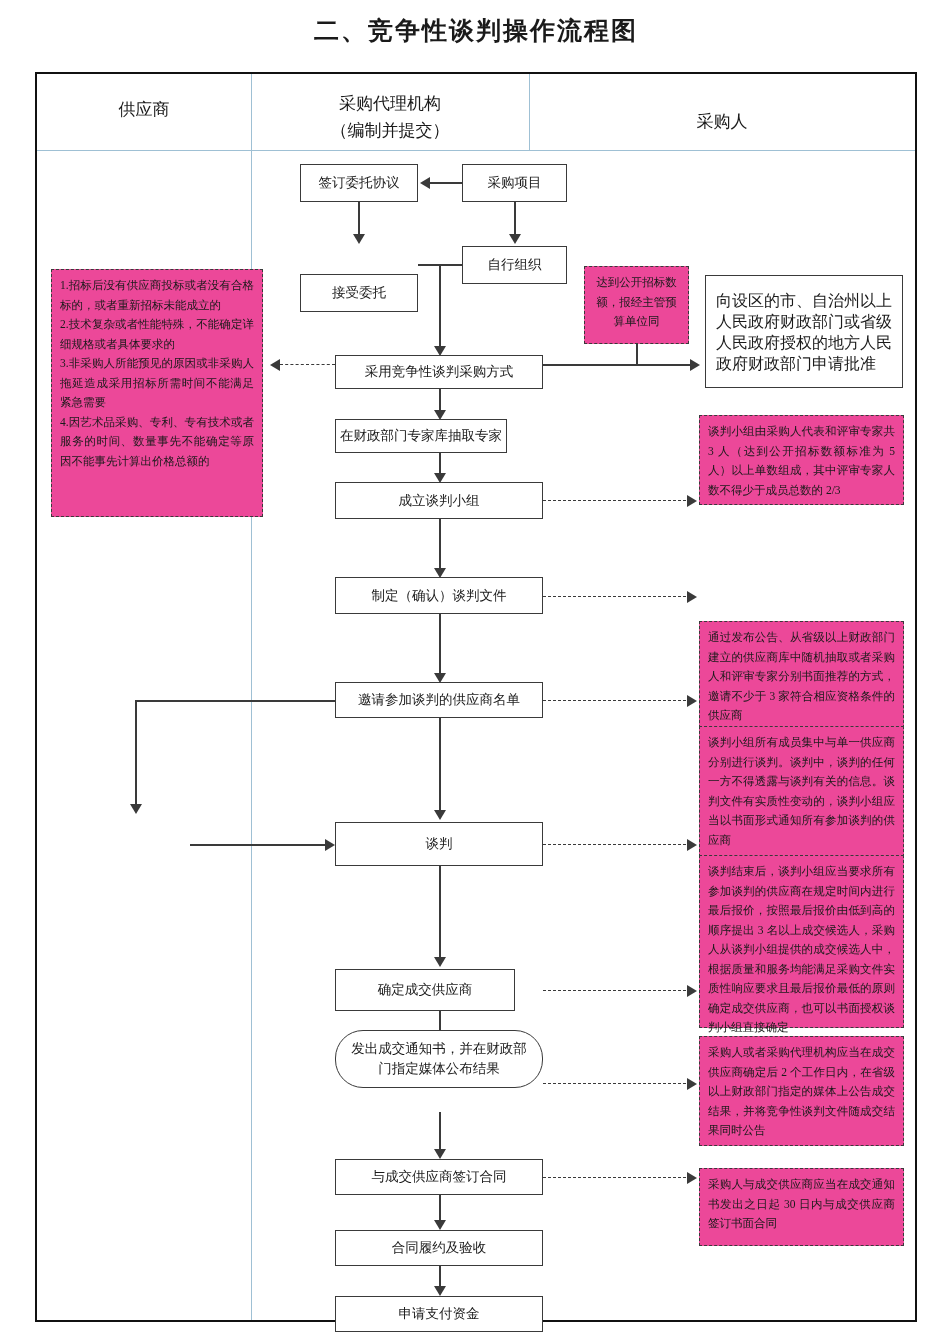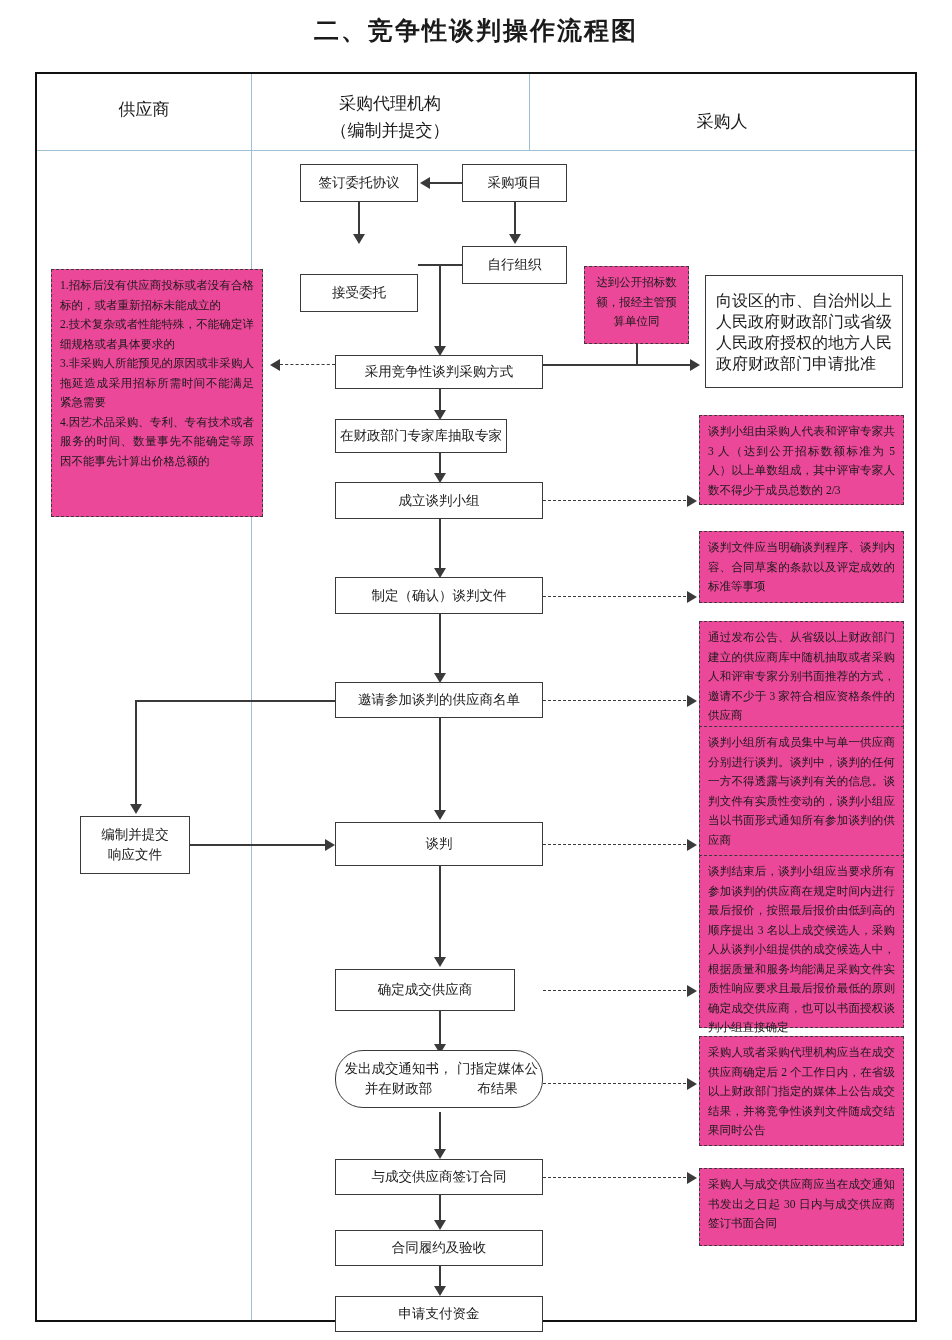--- a/index.html
+++ b/index.html
@@ -124,41 +124,34 @@
   <div class="arr arr-right" style="left:650px;top:421px;"></div>
   <div class="note" style="left:662px;top:341px;width:205px;height:90px;">
     <div>谈判小组由采购人代表和评审专家共 3 人（达到公开招标数额标准为 5 人）以上单数组成，其中评审专家人数不得少于成员总数的 2/3</div>
   </div>
 
   <div class="ln v" style="left:402px;top:445px;height:56px;"></div>
   <div class="arr arr-down" style="left:397px;top:494px;"></div>
   <div class="node" style="left:298px;top:503px;width:208px;height:37px;">制定（确认）谈判文件</div>
   <div class="dash-h" style="left:506px;top:522px;width:148px;"></div>
   <div class="arr arr-right" style="left:650px;top:517px;"></div>
-  <div class="note" style="left:662px;top:457px;width:205px;height:72px;">
-    <div>谈判文件应当明确谈判程序、谈判内容、合同草案的条款以及评定成效的标准等事项</div>
-  </div>
 
   <div class="ln v" style="left:402px;top:540px;height:66px;"></div>
   <div class="arr arr-down" style="left:397px;top:599px;"></div>
   <div class="node" style="left:298px;top:608px;width:208px;height:36px;">邀请参加谈判的供应商名单</div>
   <div class="dash-h" style="left:506px;top:626px;width:148px;"></div>
   <div class="arr arr-right" style="left:650px;top:621px;"></div>
   <div class="note" style="left:662px;top:547px;width:205px;height:112px;">
     <div>通过发布公告、从省级以上财政部门建立的供应商库中随机抽取或者采购人和评审专家分别书面推荐的方式，邀请不少于 3 家符合相应资格条件的供应商</div>
   </div>
 
   <div class="ln h" style="left:98px;top:626px;width:200px;"></div>
   <div class="ln v" style="left:98px;top:626px;height:110px;"></div>
   <div class="arr arr-down" style="left:93px;top:730px;"></div>
 
-  <div class="node" style="left:43px;top:742px;width:110px;height:58px;flex-direction:column;">
-    <div>编制并提交</div>
-    <div>响应文件</div>
-  </div>
   <div class="ln h" style="left:153px;top:770px;width:139px;"></div>
   <div class="arr arr-right" style="left:288px;top:765px;"></div>
 
   <div class="ln v" style="left:402px;top:644px;height:98px;"></div>
   <div class="arr arr-down" style="left:397px;top:736px;"></div>
   <div class="node" style="left:298px;top:748px;width:208px;height:44px;">谈判</div>
   <div class="dash-h" style="left:506px;top:770px;width:148px;"></div>
   <div class="arr arr-right" style="left:650px;top:765px;"></div>
   <div class="note" style="left:662px;top:652px;width:205px;height:131px;">
     <div>谈判小组所有成员集中与单一供应商分别进行谈判。谈判中，谈判的任何一方不得透露与谈判有关的信息。谈判文件有实质性变动的，谈判小组应当以书面形式通知所有参加谈判的供应商</div>
@@ -168,21 +161,21 @@
   <div class="arr arr-down" style="left:397px;top:883px;"></div>
   <div class="node" style="left:298px;top:895px;width:180px;height:42px;">确定成交供应商</div>
   <div class="dash-h" style="left:506px;top:916px;width:148px;"></div>
   <div class="arr arr-right" style="left:650px;top:911px;"></div>
   <div class="note" style="left:662px;top:781px;width:205px;height:173px;">
     <div>谈判结束后，谈判小组应当要求所有参加谈判的供应商在规定时间内进行最后报价，按照最后报价由低到高的顺序提出 3 名以上成交候选人，采购人从谈判小组提供的成交候选人中，根据质量和服务均能满足采购文件实质性响应要求且最后报价最低的原则确定成交供应商，也可以书面授权谈判小组直接确定</div>
   </div>
 
   <div class="ln v" style="left:402px;top:937px;height:40px;"></div>
   <div class="arr arr-down" style="left:397px;top:970px;"></div>
-  <div class="node" style="left:298px;top:976px;width:208px;height:58px;flex-direction:row;border-radius:28px;">
+  <div class="node" style="left:298px;top:956px;width:208px;height:58px;flex-direction:column;border-radius:28px;">
     <div>发出成交通知书，并在财政部</div>
     <div>门指定媒体公布结果</div>
   </div>
   <div class="dash-h" style="left:506px;top:1009px;width:148px;"></div>
   <div class="arr arr-right" style="left:650px;top:1004px;"></div>
   <div class="note" style="left:662px;top:962px;width:205px;height:110px;">
     <div>采购人或者采购代理机构应当在成交供应商确定后 2 个工作日内，在省级以上财政部门指定的媒体上公告成交结果，并将竞争性谈判文件随成交结果同时公告</div>
   </div>
 
   <div class="ln v" style="left:402px;top:1038px;height:44px;"></div>

